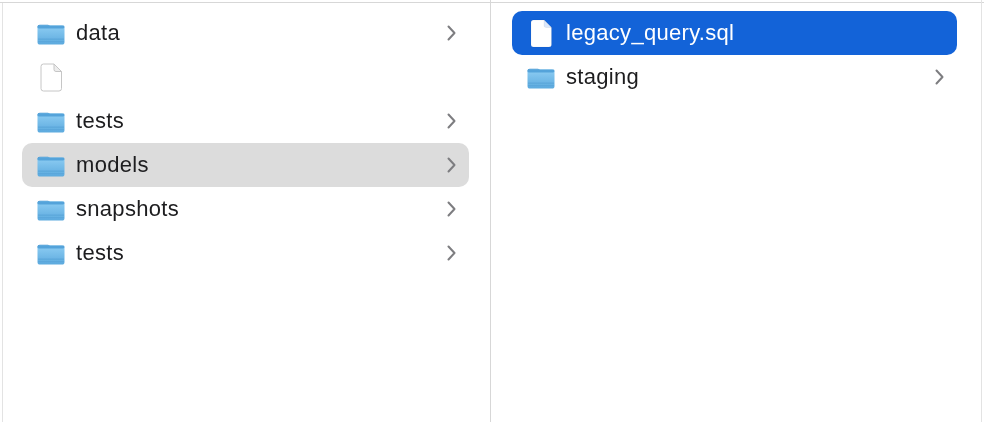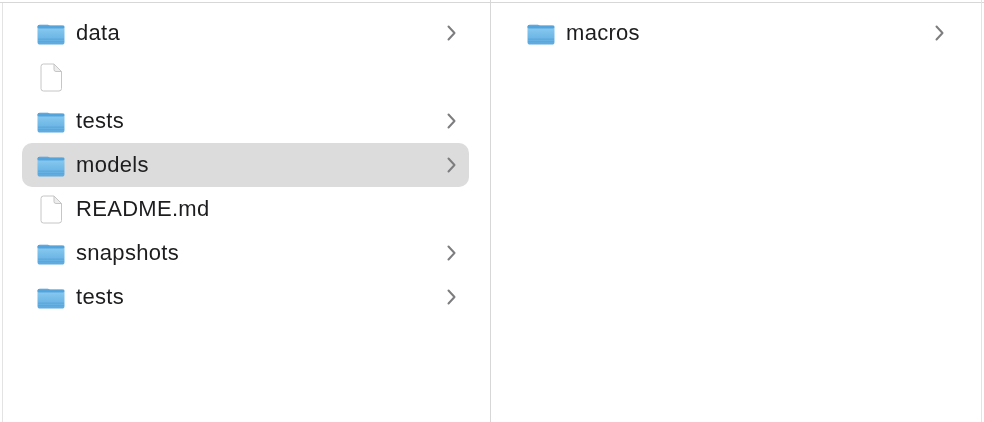--- a/index.html
+++ b/index.html
@@ -161,29 +161,20 @@
           </span>
           <span class="label">models</span>
           <span class="chevron">
             <svg width="11" height="18" viewBox="0 0 11 18">
               <path d="M2.5,2.5 L8.5,9 L2.5,15.5" fill="none" stroke="#7d7d80" stroke-width="2" stroke-linecap="round" stroke-linejoin="round"></path>
             </svg>
           </span>
         </div>
         <div class="row">
           <span class="icon">
-            <svg width="23" height="29" viewBox="0 0 23 29">
-              <path d="M3.5,1 h10.5 l7.5,7.5 v17 a2.5,2.5 0 0 1 -2.5,2.5 h-15.5 a2.5,2.5 0 0 1 -2.5,-2.5 v-22 a2.5,2.5 0 0 1 2.5,-2.5 z" fill="#ffffff" stroke="#c6c6c6" stroke-width="1"></path>
-              <path d="M14,1 l7.5,7.5 h-5.5 a2,2 0 0 1 -2,-2 z" fill="#ededed" stroke="#c6c6c6" stroke-width="1" stroke-linejoin="round"></path>
-            </svg>
-          </span>
-          <span class="label">README.md</span>
-        </div>
-        <div class="row">
-          <span class="icon">
             <svg width="30" height="25" viewBox="0 0 30 25">
               <path d="M1.5,6 a2.2,2.2 0 0 1 2.2,-2.2 h8.1 a2.2,2.2 0 0 1 1.7,0.8 l1.5,1.8 h-13.5 z" fill="#4695cf"></path>
               <rect x="1.5" y="4.6" width="27" height="18.9" rx="2.6" fill="url(#folderGrad)"></rect>
               <rect x="1.5" y="4.6" width="27" height="2.8" rx="1.4" fill="#54a3da"></rect>
               <rect x="2" y="17.6" width="26" height="1.1" fill="#4c9ad2" opacity="0.5"></rect>
               <rect x="2" y="20.1" width="26" height="1.1" fill="#4c9ad2" opacity="0.4"></rect>
             </svg>
           </span>
           <span class="label">snapshots</span>
           <span class="chevron">
@@ -206,31 +197,40 @@
           <span class="chevron">
             <svg width="11" height="18" viewBox="0 0 11 18">
               <path d="M2.5,2.5 L8.5,9 L2.5,15.5" fill="none" stroke="#7d7d80" stroke-width="2" stroke-linecap="round" stroke-linejoin="round"></path>
             </svg>
           </span>
         </div>
       </div>
   </div>
   <div class="column col-right">
     <div class="rows">
-        <div class="row">
-          <span class="icon">
-            <svg width="30" height="25" viewBox="0 0 30 25">
-              <path d="M1.5,6 a2.2,2.2 0 0 1 2.2,-2.2 h8.1 a2.2,2.2 0 0 1 1.7,0.8 l1.5,1.8 h-13.5 z" fill="#4695cf"></path>
-              <rect x="1.5" y="4.6" width="27" height="18.9" rx="2.6" fill="url(#folderGrad)"></rect>
-              <rect x="1.5" y="4.6" width="27" height="2.8" rx="1.4" fill="#54a3da"></rect>
-              <rect x="2" y="17.6" width="26" height="1.1" fill="#4c9ad2" opacity="0.5"></rect>
-              <rect x="2" y="20.1" width="26" height="1.1" fill="#4c9ad2" opacity="0.4"></rect>
-            </svg>
-          </span>
-          <span class="label">macros</span>
+        <div class="row sel-active">
+          <span class="icon">
+            <svg width="23" height="29" viewBox="0 0 23 29">
+              <path d="M3.5,1 h10.5 l7.5,7.5 v17 a2.5,2.5 0 0 1 -2.5,2.5 h-15.5 a2.5,2.5 0 0 1 -2.5,-2.5 v-22 a2.5,2.5 0 0 1 2.5,-2.5 z" fill="#ffffff" stroke="rgba(0,0,0,0.05)" stroke-width="1"></path>
+              <path d="M14,1 l7.5,7.5 h-5.5 a2,2 0 0 1 -2,-2 z" fill="#dbe7fa" stroke="rgba(0,0,0,0.05)" stroke-width="1" stroke-linejoin="round"></path>
+            </svg>
+          </span>
+          <span class="label">legacy_query.sql</span>
+        </div>
+        <div class="row">
+          <span class="icon">
+            <svg width="30" height="25" viewBox="0 0 30 25">
+              <path d="M1.5,6 a2.2,2.2 0 0 1 2.2,-2.2 h8.1 a2.2,2.2 0 0 1 1.7,0.8 l1.5,1.8 h-13.5 z" fill="#4695cf"></path>
+              <rect x="1.5" y="4.6" width="27" height="18.9" rx="2.6" fill="url(#folderGrad)"></rect>
+              <rect x="1.5" y="4.6" width="27" height="2.8" rx="1.4" fill="#54a3da"></rect>
+              <rect x="2" y="17.6" width="26" height="1.1" fill="#4c9ad2" opacity="0.5"></rect>
+              <rect x="2" y="20.1" width="26" height="1.1" fill="#4c9ad2" opacity="0.4"></rect>
+            </svg>
+          </span>
+          <span class="label">staging</span>
           <span class="chevron">
             <svg width="11" height="18" viewBox="0 0 11 18">
               <path d="M2.5,2.5 L8.5,9 L2.5,15.5" fill="none" stroke="#7d7d80" stroke-width="2" stroke-linecap="round" stroke-linejoin="round"></path>
             </svg>
           </span>
         </div>
       </div>
   </div>
 </div>
 

